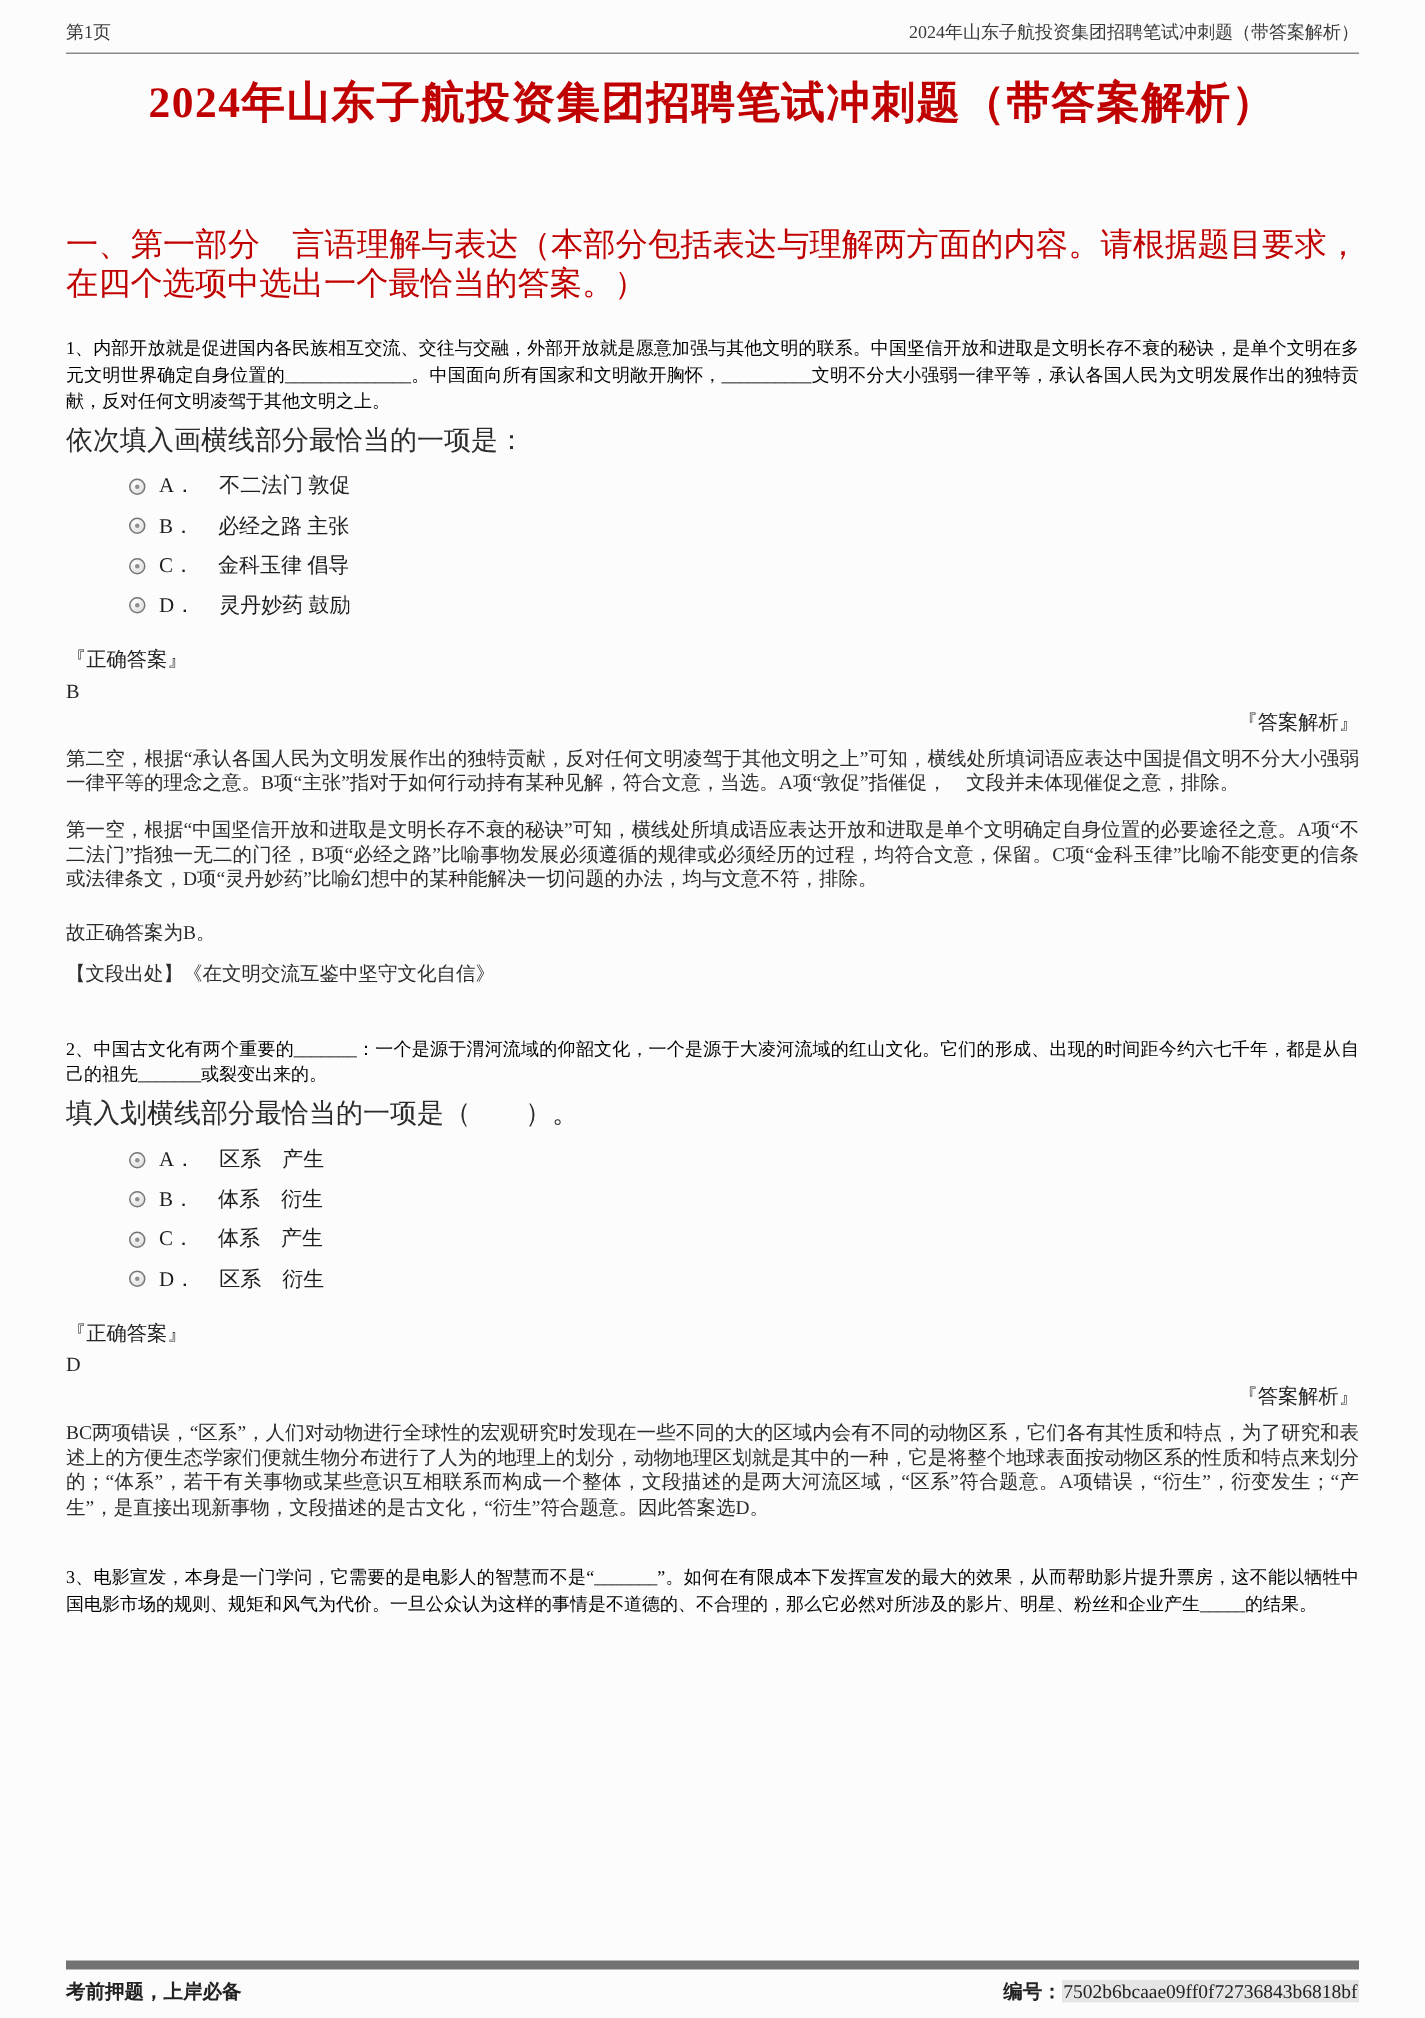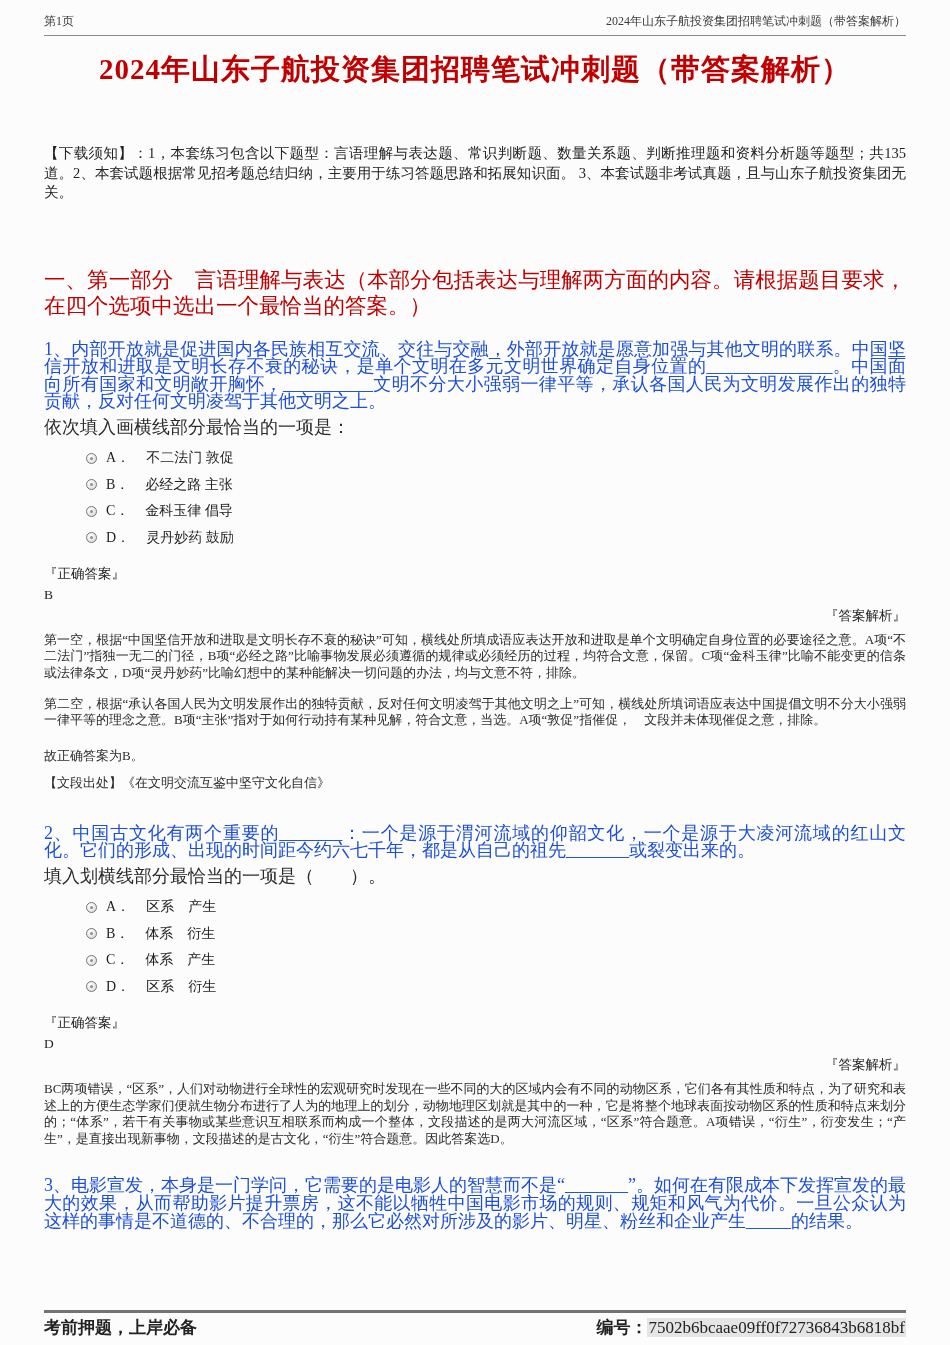--- a/index.html
+++ b/index.html
@@ -19,21 +19,21 @@
     margin-top:16px; text-align:center;
     color:#c00000; font-size:29px; line-height:34px; font-weight:bold; letter-spacing:1px;
   }
   .notice {
     margin-top:58px; font-size:14.5px; line-height:19.5px; text-align:justify; color:#232323;
   }
   .section-heading {
     margin-top:64px; color:#c00000; font-size:21.5px; line-height:26px;
     font-weight:normal; text-align:justify;
   }
-  .stem { margin-top:22px; font-size:18px; line-height:17.6px; text-align:justify; color:#1d4ed8; }
+  .stem { margin-top:22px; font-size:12px; line-height:17.6px; text-align:justify; color:#000000; }
   .stem.q2 { margin-top:34px; }
   .stem.q3 { margin-top:30px; }
   .prompt { margin-top:8px; font-size:18px; line-height:17px; color:#2b2b2b; }
   .options { margin-top:9px; margin-left:42px; }
   .option { display:flex; align-items:center; height:26.5px; font-size:14px; color:#1d1d1d; cursor:default; }
   .radio {
     width:11px; height:11px; border-radius:50%;
     border:1px solid #767676; background:radial-gradient(circle at 35% 30%, #ffffff 0%, #e3e3e3 70%, #cfcfcf 100%);
     margin-right:9px; position:relative; flex:0 0 auto;
   }
@@ -44,39 +44,38 @@
   .opt-letter { margin-right:16px; }
   .ans-label { margin-top:14px; font-size:13.5px; line-height:17px; color:#242424; }
   .ans-label.tight { margin-top:4px;text-align:right; }
   .ans-value { margin-top:4px; font-size:13.5px; line-height:17px; color:#242424; }
   .analysis { margin-top:8px; font-size:13px; line-height:16.6px; text-align:justify; color:#2b2b2b; }
   .analysis + .analysis { margin-top:14px; }
   .conclusion { margin-top:18px; font-size:13px; line-height:17px; color:#2b2b2b; }
   .source { margin-top:10px; font-size:13px; line-height:17px; color:#2b2b2b; }
   .doc-footer {
     position:absolute; left:44px; right:44px; bottom:10px;
-    border-top:3px solid #737373; padding-top:7px;
+    border-top:6px solid #737373; padding-top:7px;
     display:flex; justify-content:space-between; align-items:center;
-    font-size:17px; line-height:15px; color:#222; font-weight:bold;
+    font-size:13px; line-height:15px; color:#222; font-weight:bold;
   }
   .doc-id-value { background:#e5e5e5; font-weight:normal; padding:0 1px; }
 </style>
 </head>
 <body>
 
 <div class="page">
 
   <header class="doc-header">
     <span>第1页</span>
     <span>2024年山东子航投资集团招聘笔试冲刺题（带答案解析）</span>
   </header>
 
   <h1 class="doc-title">2024年山东子航投资集团招聘笔试冲刺题（带答案解析）</h1>
 
-  <p class="notice">【下载须知】：1，本套练习包含以下题型：言语理解与表达题、常识判断题、数量关系题、判断推理题和资料分析题等题型；共135道。2、本套试题根据常见招考题总结归纳，主要用于练习答题思路和拓展知识面。 3、本套试题非考试真题，且与山东子航投资集团无关。</p>
 
   <h2 class="section-heading">一、第一部分　言语理解与表达（本部分包括表达与理解两方面的内容。请根据题目要求，在四个选项中选出一个最恰当的答案。）</h2>
 
   <section>
     <p class="stem">1、内部开放就是促进国内各民族相互交流、交往与交融，外部开放就是愿意加强与其他文明的联系。中国坚信开放和进取是文明长存不衰的秘诀，是单个文明在多元文明世界确定自身位置的______________。中国面向所有国家和文明敞开胸怀，__________文明不分大小强弱一律平等，承认各国人民为文明发展作出的独特贡献，反对任何文明凌驾于其他文明之上。</p>
     <p class="prompt">依次填入画横线部分最恰当的一项是：</p>
     <div class="options">
       <div class="option">
         <span class="radio"></span>
         <span class="opt-letter">A．</span>
@@ -94,22 +93,22 @@
       </div>
       <div class="option">
         <span class="radio"></span>
         <span class="opt-letter">D．</span>
         <span class="opt-text">灵丹妙药 鼓励</span>
       </div>
     </div>
     <p class="ans-label">『正确答案』</p>
     <p class="ans-value">B</p>
     <p class="ans-label tight">『答案解析』</p>
+    <p class="analysis">第二空，根据“承认各国人民为文明发展作出的独特贡献，反对任何文明凌驾于其他文明之上”可知，横线处所填词语应表达中国提倡文明不分大小强弱一律平等的理念之意。B项“主张”指对于如何行动持有某种见解，符合文意，当选。A项“敦促”指催促，　文段并未体现催促之意，排除。</p>
     <p class="analysis">第一空，根据“中国坚信开放和进取是文明长存不衰的秘诀”可知，横线处所填成语应表达开放和进取是单个文明确定自身位置的必要途径之意。A项“不二法门”指独一无二的门径，B项“必经之路”比喻事物发展必须遵循的规律或必须经历的过程，均符合文意，保留。C项“金科玉律”比喻不能变更的信条或法律条文，D项“灵丹妙药”比喻幻想中的某种能解决一切问题的办法，均与文意不符，排除。</p>
-    <p class="analysis">第二空，根据“承认各国人民为文明发展作出的独特贡献，反对任何文明凌驾于其他文明之上”可知，横线处所填词语应表达中国提倡文明不分大小强弱一律平等的理念之意。B项“主张”指对于如何行动持有某种见解，符合文意，当选。A项“敦促”指催促，　文段并未体现催促之意，排除。</p>
     <p class="conclusion">故正确答案为B。</p>
     <p class="source">【文段出处】《在文明交流互鉴中坚守文化自信》</p>
   </section>
 
   <section>
     <p class="stem q2">2、中国古文化有两个重要的_______：一个是源于渭河流域的仰韶文化，一个是源于大凌河流域的红山文化。它们的形成、出现的时间距今约六七千年，都是从自己的祖先_______或裂变出来的。</p>
     <p class="prompt">填入划横线部分最恰当的一项是（　　）。</p>
     <div class="options">
       <div class="option">
         <span class="radio"></span>

